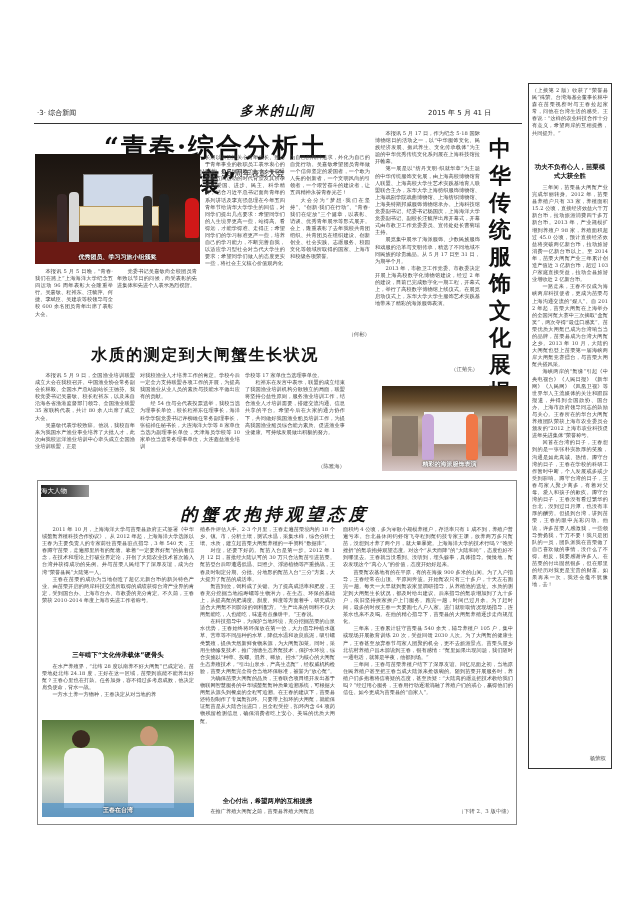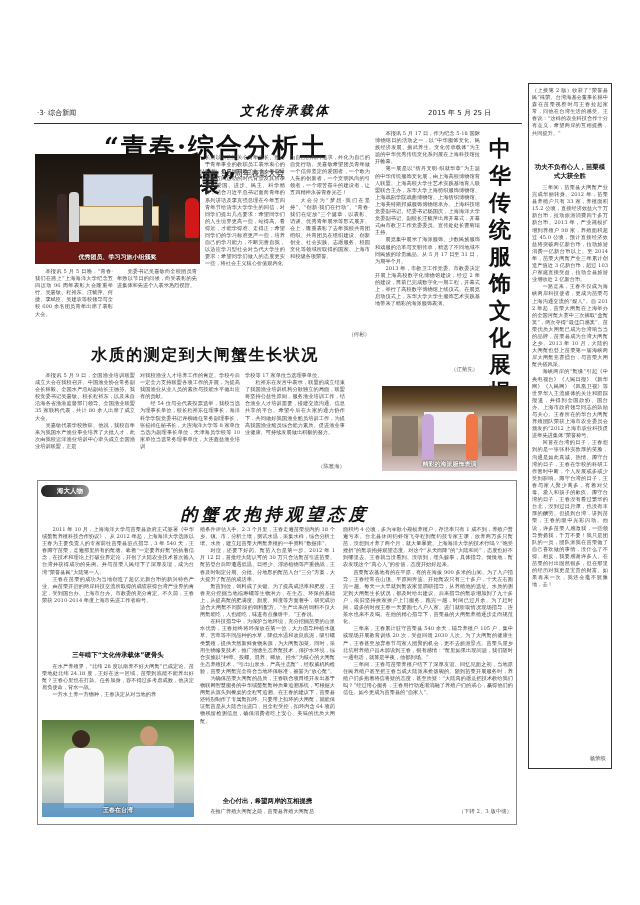--- a/index.html
+++ b/index.html
@@ -12,32 +12,32 @@
   .hdr-center { left: 240px; top: 102px; font-family: "DejaVu Serif", serif; font-size: 13px; font-weight: bold; color: #111; letter-spacing: 2px; font-style: italic; }
   .hdr-right { left: 428px; top: 108px; font-family: "DejaVu Sans", sans-serif; font-size: 7px; color: #222; }
   .hdr-rule { left: 34px; top: 123px; width: 488px; height: 1px; background: #333; }
   .headline1 { left: 86px; top: 130px; width: 260px; text-align: center; font-family: "DejaVu Serif", serif; font-weight: bold; font-size: 26px; color: #111; letter-spacing: 2px; }
   .subhead1 { left: 100px; top: 168px; width: 220px; text-align: center; font-family: "DejaVu Serif", serif; font-size: 8.3px; color: #222; }
   .photo { background: #222; overflow: hidden; }
   .caption { position: absolute; bottom: 2px; left: 0; right: 0; text-align: center; font-size: 6px; color: #fff; font-weight: bold; font-family: "DejaVu Sans", sans-serif; text-shadow: 0 0 2px #000; }
   .vert-title { left: 485px; top: 135px; width: 30px; font-family: "DejaVu Serif", serif; font-weight: bold; font-size: 22px; line-height: 27px; color: #111; text-align: center; }
   .headline2 { left: 70px; top: 345px; width: 270px; text-align: center; font-family: "DejaVu Serif", serif; font-weight: bold; font-size: 16px; letter-spacing: 1.5px; color: #111; }
   .box-feature { left: 37px; top: 480px; width: 480px; height: 345px; border: 1px solid #888; }
-  .tag { left: 41px; top: 485px; width: 48px; height: 12px; background: linear-gradient(90deg,#222 0%,#555 60%,#999 100%); color: #fff; font-size: 6.5px; line-height: 12px; text-align: left; padding-left: 16px; font-weight: bold; border-radius: 6px; }
+  .tag { left: 41px; top: 485px; width: 48px; height: 12px; background: linear-gradient(90deg,#222 0%,#555 60%,#999 100%); color: #fff; font-size: 6.5px; line-height: 12px; text-align: left; padding-left: 0; font-weight: normal; }
   .headline3 { left: 145px; top: 503px; width: 260px; text-align: center; font-family: "DejaVu Serif", serif; font-weight: bold; font-size: 17px; letter-spacing: 4px; color: #111; font-style: italic; }
   .subsect { font-family: "DejaVu Sans", sans-serif; font-weight: bold; font-size: 6.4px; color: #111; text-align: center; }
   .sidebar-box { left: 528px; top: 83px; width: 84px; height: 686px; border: 1px solid #333; }
   .byline { font-size: 5.4px; color: #555; text-align: right; }
 </style>
 </head>
 <body>
 
 <div class="abs hdr-left">·3·  综合新闻</div>
-<div class="abs hdr-center">文化传承载体</div>
-<div class="abs hdr-right">2015 年 5 月 25 日</div>
+<div class="abs hdr-center">多米的山间</div>
+<div class="abs hdr-right">2015 年 5 月 41 日</div>
 <div class="abs hdr-rule"></div>
 
 <div class="abs headline1">“青春·综合分析土壤”</div>
 <div class="abs subhead1">我校举行纪念五四运动 96 周年表彰大会</div>
 
 <div class="abs photo" style="left:35px;top:154px;width:165px;height:110px;background:linear-gradient(180deg,#1a1410 0%,#2a2018 45%,#4a2a1a 70%,#2a1410 100%);">
   <div style="position:absolute;left:48px;top:20px;width:70px;height:42px;background:#cfd9e8;border:1px solid #888;"></div>
   <div style="position:absolute;left:44px;top:52px;width:80px;height:20px;background:#efe5c8;border:1px solid #b89a60;"></div>
   <div style="position:absolute;left:22px;top:40px;width:10px;height:50px;background:#3a2a2a;border-radius:4px 4px 0 0;"></div>
   <div style="position:absolute;left:34px;top:38px;width:10px;height:52px;background:#d8d8d8;border-radius:4px 4px 0 0;"></div>

